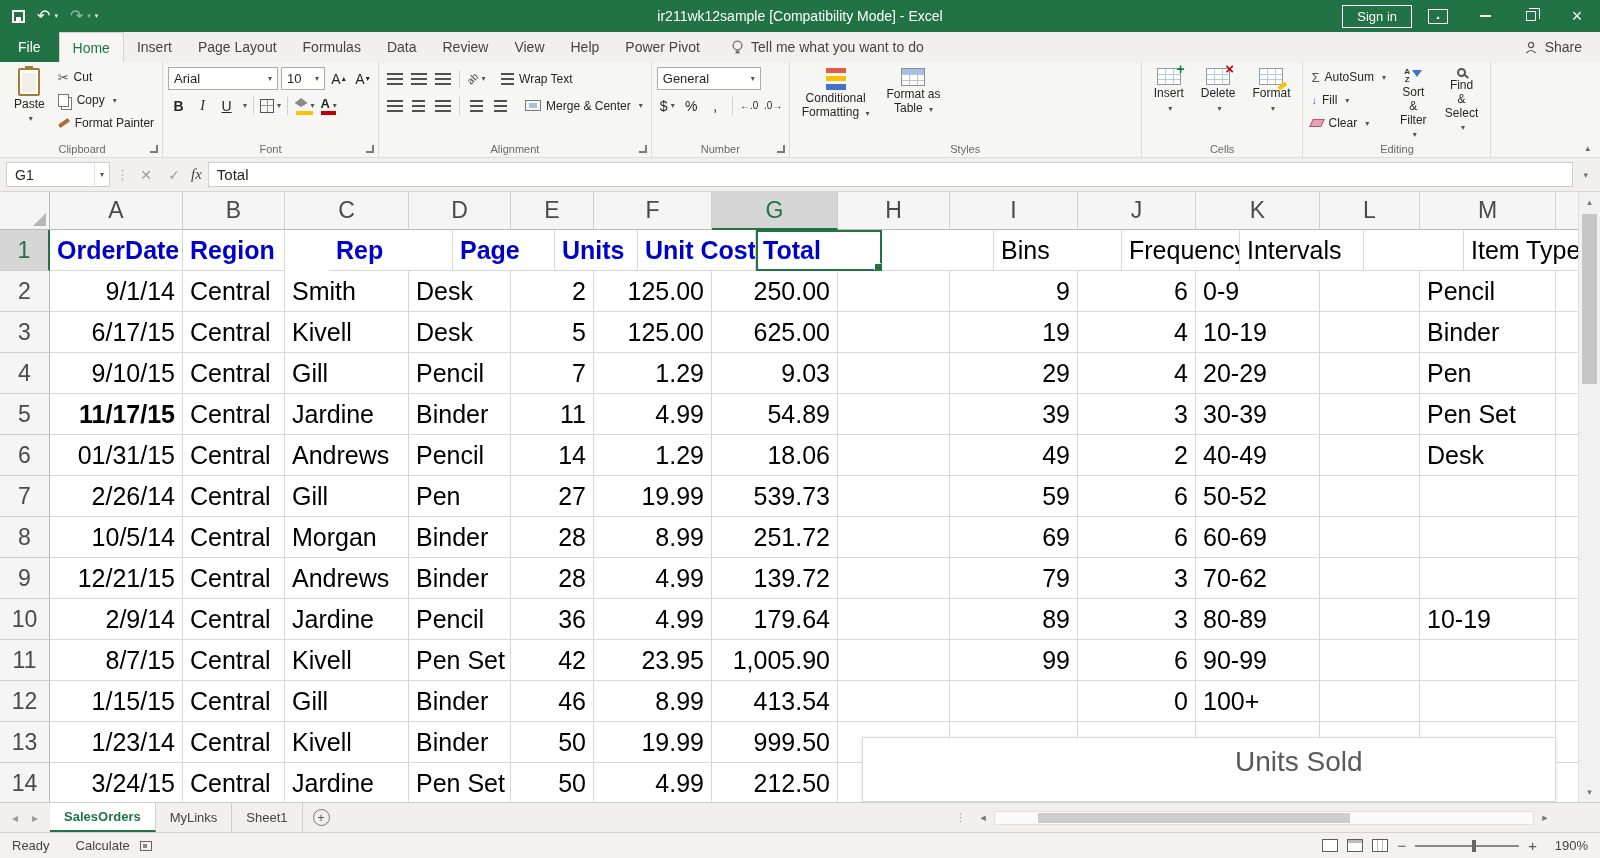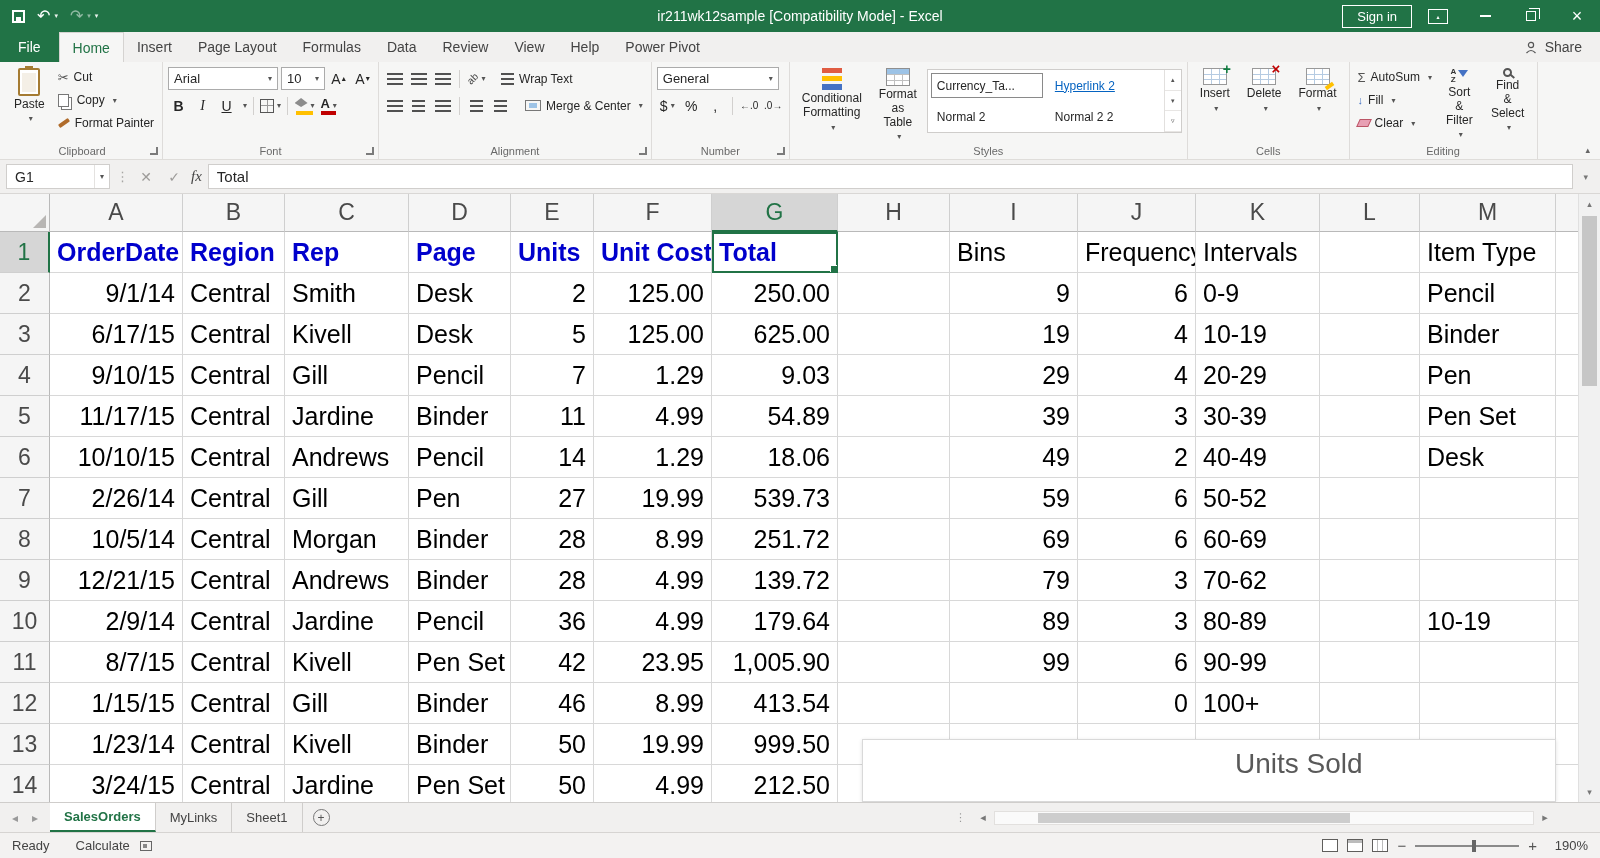--- a/index.html
+++ b/index.html
@@ -189,20 +189,27 @@
         <div class="rtab active">Home</div>
         <div class="rtab">Insert</div>
         <div class="rtab">Page Layout</div>
         <div class="rtab">Formulas</div>
         <div class="rtab">Data</div>
         <div class="rtab">Review</div>
         <div class="rtab">View</div>
         <div class="rtab">Help</div>
         <div class="rtab">Power Pivot</div>
       </div>
+    <div class="tellme">
+      <svg width="13" height="15">
+          <circle cx="6.5" cy="5.5" r="4.4" fill="none" stroke="#707070" stroke-width="1.3"></circle>
+          <rect x="4.6" y="10.5" width="3.8" height="3" fill="#707070"></rect>
+        </svg>
+      <span>Tell me what you want to do</span>
+    </div>
     <div class="share">
       <svg width="13" height="13">
           <circle cx="6" cy="4" r="2.6" fill="none" stroke="#555" stroke-width="1.2"></circle>
           <path d="M1.5 12 q4.5 -5 9 0" fill="none" stroke="#555" stroke-width="1.2"></path>
         </svg>
       <span>Share</span>
     </div>
   </div>
 
   <div class="ribbon">
@@ -316,21 +323,21 @@
             <span>Merge &amp; Center</span>
             <span class="dd">▾</span>
           </div>
       </div>
       <div class="glabel">Alignment</div>
       <span class="launcher"></span>
     </div>
 
     <div class="rgroup" style="flex:0 0 136px">
       <div class="rrow">
-        <div class="combo" style="width:122px">
+        <div class="combo" style="width:104px">
             <span>General</span>
             <span class="dd">▾</span>
           </div>
       </div>
       <div class="rrow">
         <div class="tbtn">
             <span>$</span>
             <span class="dd">▾</span>
           </div>
         <div class="tbtn">%</div>
@@ -351,33 +358,20 @@
               <span>Conditional</span>
               <span><span>Formatting</span> <span class="dd">▾</span></span>
             </span>
         </div>
         <div class="bigbtn">
           <span class="ic-fat"></span>
           <span class="two">
               <span>Format as</span>
               <span><span>Table</span> <span class="dd">▾</span></span>
             </span>
-        </div>
-        <div class="gallery">
-          <div class="gitems">
-              <div class="gitem boxed">Currency_Ta...</div>
-              <div class="gitem hyperlink">Hyperlink 2</div>
-              <div class="gitem normal">Normal 2</div>
-              <div class="gitem normal">Normal 2 2</div>
-            </div>
-          <div class="gscroll">
-            <span class="gs">▴</span>
-            <span class="gs">▾</span>
-            <span class="gs">▿</span>
-          </div>
         </div>
       </div>
       <div class="glabel">Styles</div>
     </div>
 
     <div class="rgroup" style="flex:0 0 128px">
       <div class="rbody">
         <div class="bigbtn">
           <span class="ic-cells ins"></span>
           <span><span>Insert</span> <span class="dd">▾</span></span>
@@ -472,21 +466,21 @@
           <div class="colhdr" style="width: 124px; flex: 0 0 124px;">K</div>
           <div class="colhdr" style="width: 100px; flex: 0 0 100px;">L</div>
           <div class="colhdr" style="width: 136px; flex: 0 0 136px;">M</div>
           <div class="colhdr fill"></div>
         </div>
       <div>
           <div class="row">
             <div class="rowhdr sel">1</div>
             <div class="cell blue" style="width: 133px; flex: 0 0 133px; justify-content: flex-start;">OrderDate</div>
             <div class="cell blue" style="width: 102px; flex: 0 0 102px; justify-content: flex-start;">Region</div>
-            <div class="cell blue" style="width: 124px; flex: 0 0 124px; justify-content: flex-start;">Rep</div>
+            <div class="cell blue" style="width: 124px; flex: 0 0 124px; justify-content: flex-start; margin-left: 44px;">Rep</div>
             <div class="cell blue" style="width: 102px; flex: 0 0 102px; justify-content: flex-start;">Page</div>
             <div class="cell blue" style="width: 83px; flex: 0 0 83px; justify-content: flex-start;">Units</div>
             <div class="cell blue" style="width: 118px; flex: 0 0 118px; justify-content: flex-start;">Unit Cost</div>
             <div class="cell blue selcell" style="width: 126px; flex: 0 0 126px; justify-content: flex-start;">Total<span class="handle"></span></div>
             <div class="cell" style="width: 112px; flex: 0 0 112px; justify-content: flex-start;"></div>
             <div class="cell" style="width: 128px; flex: 0 0 128px; justify-content: flex-start;">Bins</div>
             <div class="cell" style="width: 118px; flex: 0 0 118px; justify-content: flex-start;">Frequency</div>
             <div class="cell" style="width: 124px; flex: 0 0 124px; justify-content: flex-start;">Intervals</div>
             <div class="cell" style="width: 100px; flex: 0 0 100px; justify-content: flex-start;"></div>
             <div class="cell" style="width: 136px; flex: 0 0 136px; justify-content: flex-start;">Item Type</div>
@@ -538,38 +532,38 @@
             <div class="cell" style="width: 112px; flex: 0 0 112px; justify-content: flex-start;"></div>
             <div class="cell" style="width: 128px; flex: 0 0 128px; justify-content: flex-end;">29</div>
             <div class="cell" style="width: 118px; flex: 0 0 118px; justify-content: flex-end;">4</div>
             <div class="cell" style="width: 124px; flex: 0 0 124px; justify-content: flex-start;">20-29</div>
             <div class="cell" style="width: 100px; flex: 0 0 100px; justify-content: flex-start;"></div>
             <div class="cell" style="width: 136px; flex: 0 0 136px; justify-content: flex-start;">Pen</div>
             <div class="cell fill"></div>
           </div>
           <div class="row">
             <div class="rowhdr">5</div>
-            <div class="cell" style="width: 133px; flex: 0 0 133px; justify-content: flex-end;">11/17/15</div>
+            <div class="cell" style="width: 133px; flex: 0 0 133px; justify-content: flex-end; font-weight: bold;">11/17/15</div>
             <div class="cell" style="width: 102px; flex: 0 0 102px; justify-content: flex-start;">Central</div>
             <div class="cell" style="width: 124px; flex: 0 0 124px; justify-content: flex-start;">Jardine</div>
             <div class="cell" style="width: 102px; flex: 0 0 102px; justify-content: flex-start;">Binder</div>
             <div class="cell" style="width: 83px; flex: 0 0 83px; justify-content: flex-end;">11</div>
             <div class="cell" style="width: 118px; flex: 0 0 118px; justify-content: flex-end;">4.99</div>
             <div class="cell" style="width: 126px; flex: 0 0 126px; justify-content: flex-end;">54.89</div>
             <div class="cell" style="width: 112px; flex: 0 0 112px; justify-content: flex-start;"></div>
             <div class="cell" style="width: 128px; flex: 0 0 128px; justify-content: flex-end;">39</div>
             <div class="cell" style="width: 118px; flex: 0 0 118px; justify-content: flex-end;">3</div>
             <div class="cell" style="width: 124px; flex: 0 0 124px; justify-content: flex-start;">30-39</div>
             <div class="cell" style="width: 100px; flex: 0 0 100px; justify-content: flex-start;"></div>
             <div class="cell" style="width: 136px; flex: 0 0 136px; justify-content: flex-start;">Pen Set</div>
             <div class="cell fill"></div>
           </div>
           <div class="row">
             <div class="rowhdr">6</div>
-            <div class="cell" style="width: 133px; flex: 0 0 133px; justify-content: flex-end;">10/10/15</div>
+            <div class="cell" style="width: 133px; flex: 0 0 133px; justify-content: flex-end;">01/31/15</div>
             <div class="cell" style="width: 102px; flex: 0 0 102px; justify-content: flex-start;">Central</div>
             <div class="cell" style="width: 124px; flex: 0 0 124px; justify-content: flex-start;">Andrews</div>
             <div class="cell" style="width: 102px; flex: 0 0 102px; justify-content: flex-start;">Pencil</div>
             <div class="cell" style="width: 83px; flex: 0 0 83px; justify-content: flex-end;">14</div>
             <div class="cell" style="width: 118px; flex: 0 0 118px; justify-content: flex-end;">1.29</div>
             <div class="cell" style="width: 126px; flex: 0 0 126px; justify-content: flex-end;">18.06</div>
             <div class="cell" style="width: 112px; flex: 0 0 112px; justify-content: flex-start;"></div>
             <div class="cell" style="width: 128px; flex: 0 0 128px; justify-content: flex-end;">49</div>
             <div class="cell" style="width: 118px; flex: 0 0 118px; justify-content: flex-end;">2</div>
             <div class="cell" style="width: 124px; flex: 0 0 124px; justify-content: flex-start;">40-49</div>

